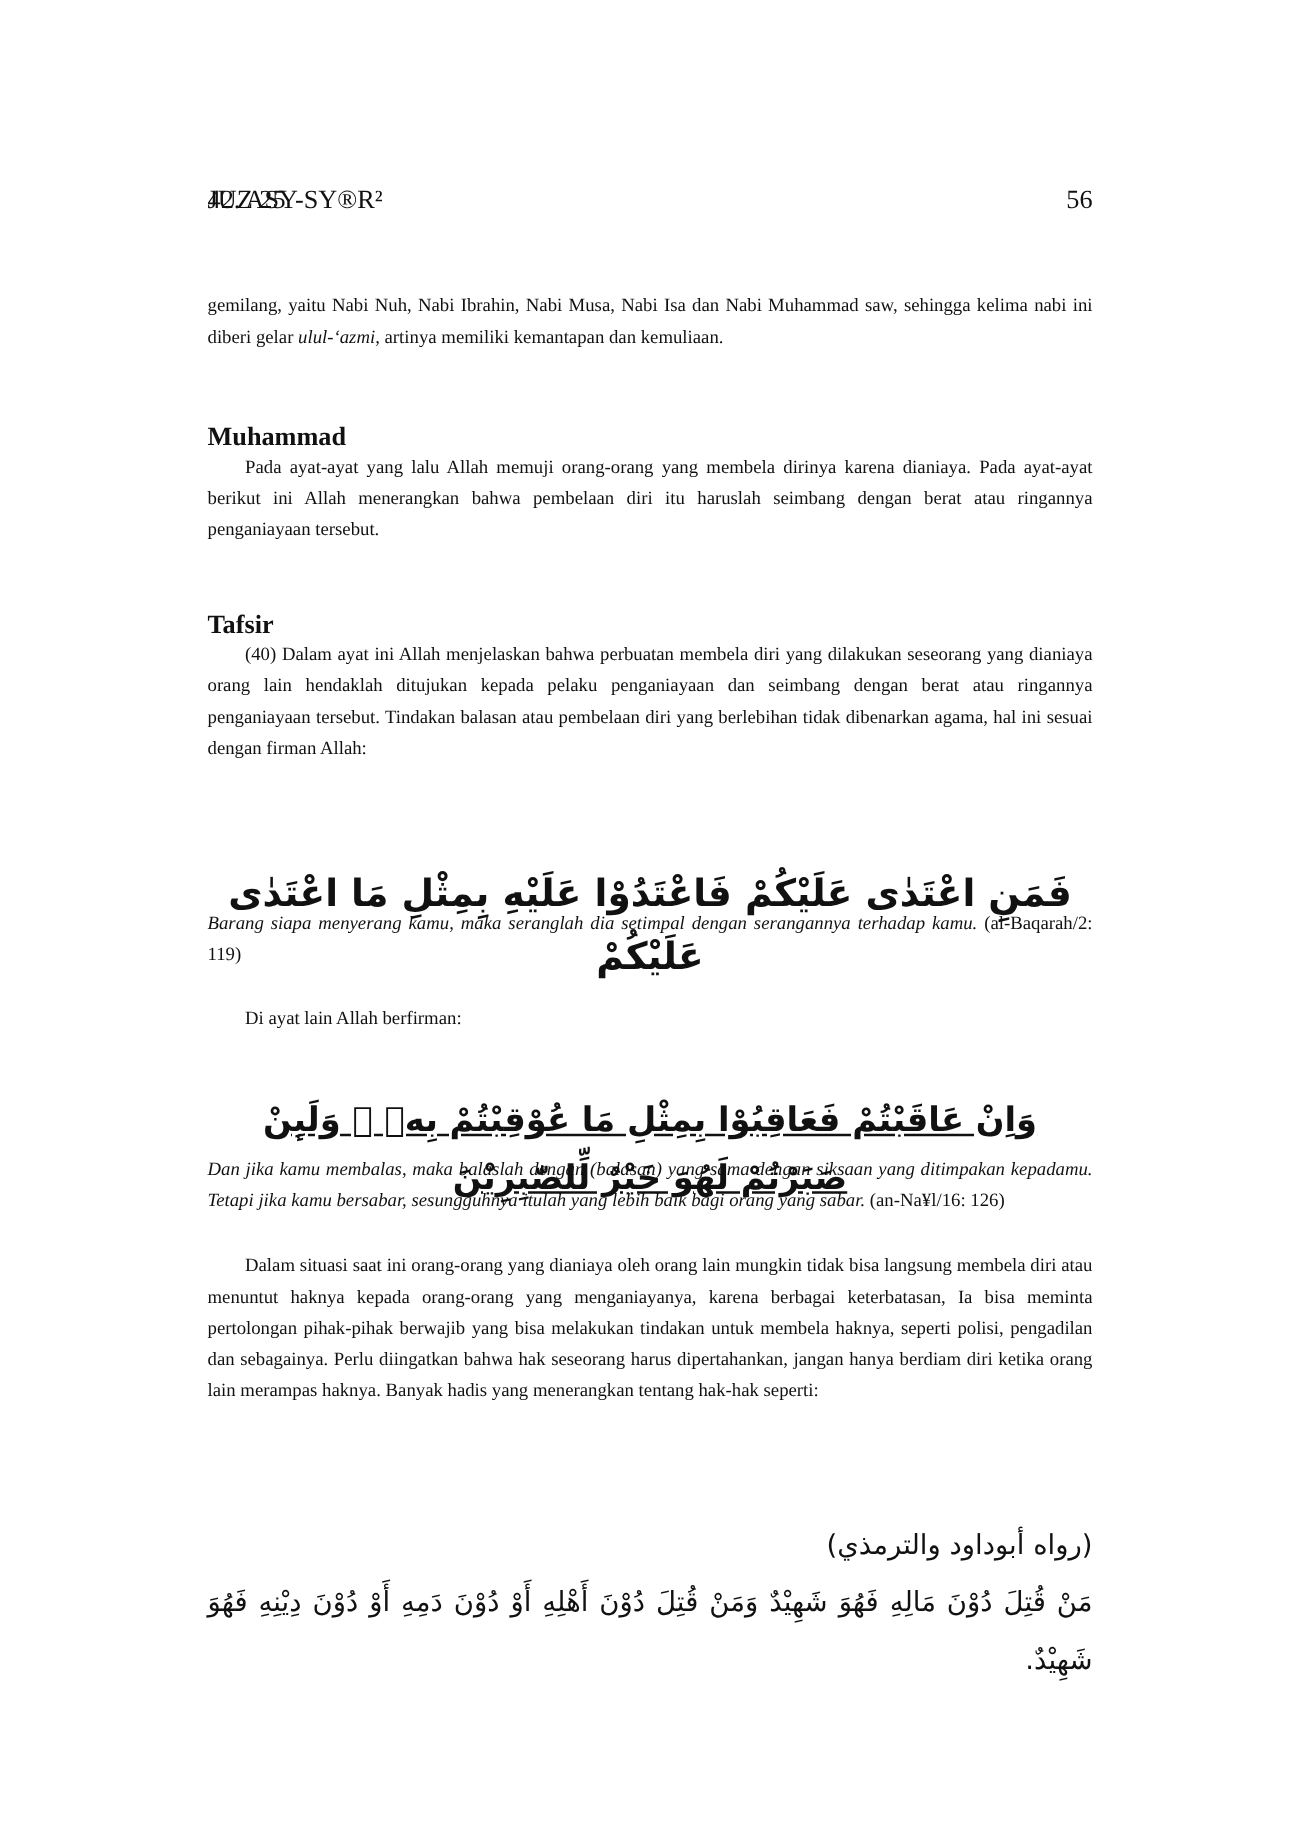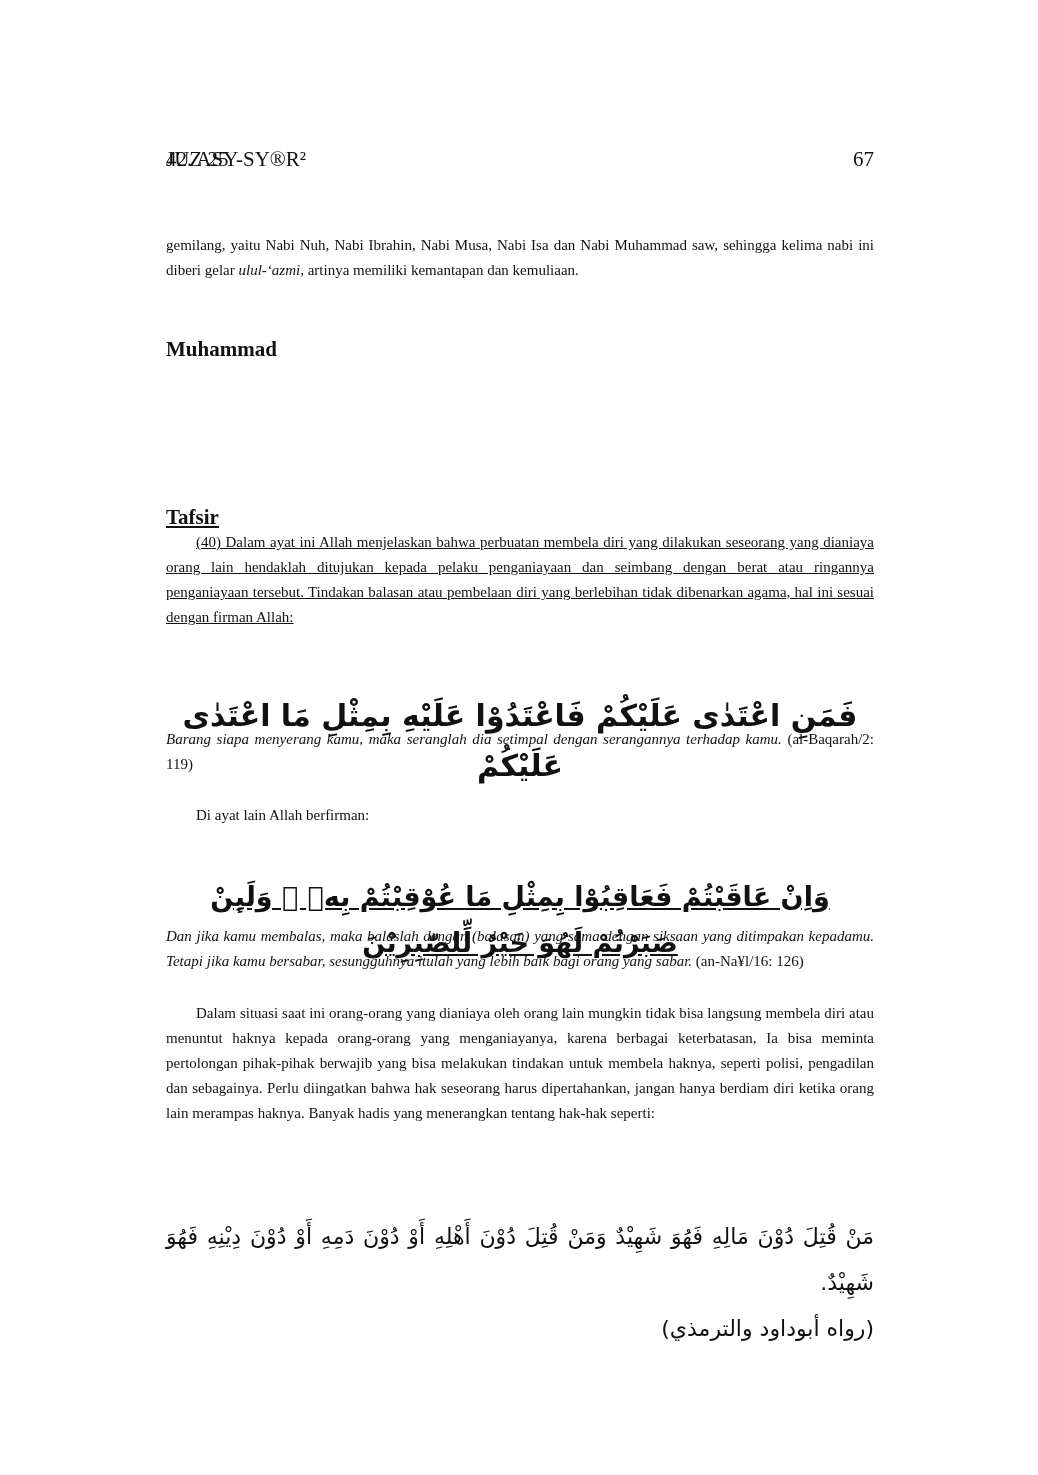--- a/index.html
+++ b/index.html
@@ -34,32 +34,33 @@
   }
 </style>
 </head>
 <body>
 
 <div class="page">
 
   <div class="header">
     <span class="left">JUZ 25</span>
     <span class="center">42. ASY-SY®R²</span>
-    <span class="right">67</span>
+    <span class="right">56</span>
   </div>
 
   <div class="block" style="top:233px;">
     <p class="p"><span>gemilang, yaitu Nabi Nuh, Nabi Ibrahin, Nabi Musa, Nabi Isa dan Nabi Muhammad saw, sehingga kelima nabi ini diberi gelar </span><span class="it">ulul-‘azmi,</span><span> artinya memiliki kemantapan dan kemuliaan.</span></p>
   </div>
 
   <div class="block" style="top:337px;">
     <p class="h">Muhammad</p>
+    <p class="p indent">Pada ayat-ayat yang lalu Allah memuji orang-orang yang membela dirinya karena dianiaya. Pada ayat-ayat berikut ini Allah menerangkan bahwa pembelaan diri itu haruslah seimbang dengan berat atau ringannya penganiayaan tersebut.</p>
   </div>
 
-  <div class="block" style="top:505px;text-decoration:underline;">
+  <div class="block" style="top:487px;">
     <p class="h">Tafsir</p>
     <p class="p indent">(40) Dalam ayat ini Allah menjelaskan bahwa perbuatan membela diri yang dilakukan seseorang yang dianiaya orang lain hendaklah ditujukan kepada pelaku penganiayaan dan seimbang dengan berat atau ringannya penganiayaan tersebut. Tindakan balasan atau pembelaan diri yang berlebihan tidak dibenarkan agama, hal ini sesuai dengan firman Allah:</p>
   </div>
 
   <div class="arabic" style="top:655px; font-size:30px; line-height:50px;">فَمَنِ اعْتَدٰى عَلَيْكُمْ فَاعْتَدُوْا عَلَيْهِ بِمِثْلِ مَا اعْتَدٰى عَلَيْكُمْ</div>
 
   <div class="block" style="top:727px;">
     <p class="p"><span class="it">Barang siapa menyerang kamu, maka seranglah dia setimpal dengan serangannya terhadap kamu.</span><span> (al-Baqarah/2: 119)</span></p>
   </div>
 
@@ -71,17 +72,17 @@
 
   <div class="block" style="top:901px;margin-top:23px;">
     <p class="p"><span class="it">Dan jika kamu membalas, maka balaslah dengan (balasan) yang sama dengan siksaan yang ditimpakan kepadamu. Tetapi jika kamu bersabar, sesungguhnya itulah yang lebih baik bagi orang yang sabar.</span><span> (an-Na¥l/16: 126)</span></p>
   </div>
 
   <div class="block" style="top:1001px;">
     <p class="p indent">Dalam situasi saat ini orang-orang yang dianiaya oleh orang lain mungkin tidak bisa langsung membela diri atau menuntut haknya kepada orang-orang yang menganiayanya, karena berbagai keterbatasan, Ia bisa meminta pertolongan pihak-pihak berwajib yang bisa melakukan tindakan untuk membela haknya, seperti polisi, pengadilan dan sebagainya. Perlu diingatkan bahwa hak seseorang harus dipertahankan, jangan hanya berdiam diri ketika orang lain merampas haknya. Banyak hadis yang menerangkan tentang hak-hak seperti:</p>
   </div>
 
   <div class="arabic-hadith" style="top:1214px;">
+    <div style="text-align:right;">(رواه أبوداود والترمذي)</div>
     <div style="text-align:justify; text-align-last:justify;">مَنْ قُتِلَ دُوْنَ مَالِهِ فَهُوَ شَهِيْدٌ وَمَنْ قُتِلَ دُوْنَ أَهْلِهِ أَوْ دُوْنَ دَمِهِ أَوْ دُوْنَ دِيْنِهِ فَهُوَ شَهِيْدٌ.</div>
-    <div style="text-align:right;">(رواه أبوداود والترمذي)</div>
   </div>
 
 </div>
 
 </body></html>

